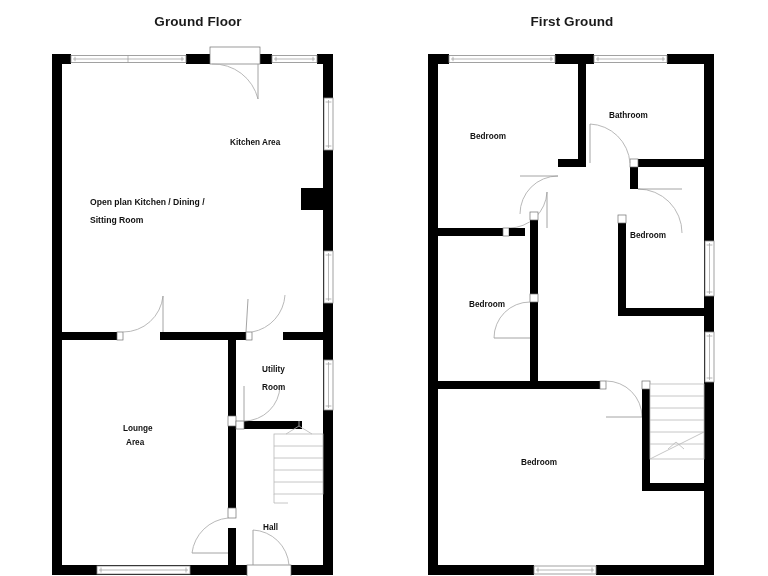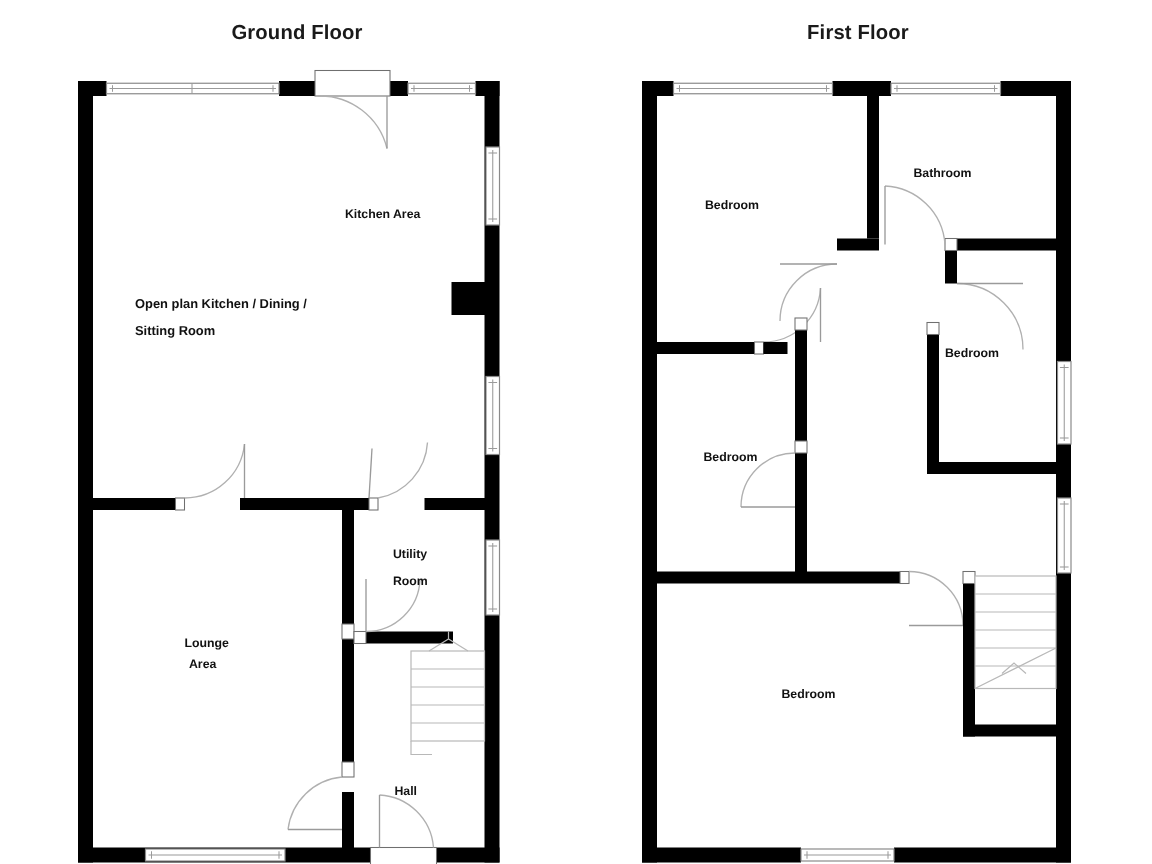--- a/index.html
+++ b/index.html
@@ -72,21 +72,21 @@
     height: 7px;
   }
 </style>
 </head>
 <body>
 
 <div class="plan-wrap">
 
   <div class="floor-title" id="ground-title">Ground Floor</div>
 
-  <div class="floor-title" id="first-title">First Floor</div>
+  <div class="floor-title" id="first-title">First Ground</div>
 
   <svg class="plan" viewBox="0 0 768 576">
 
     <g>
 
       <rect class="wall" x="52" y="42" width="10" height="521"></rect>
 
       <rect class="wall" x="52" y="553" width="281" height="10"></rect>
 
       <rect class="wall" x="323" y="42" width="10" height="521"></rect>

